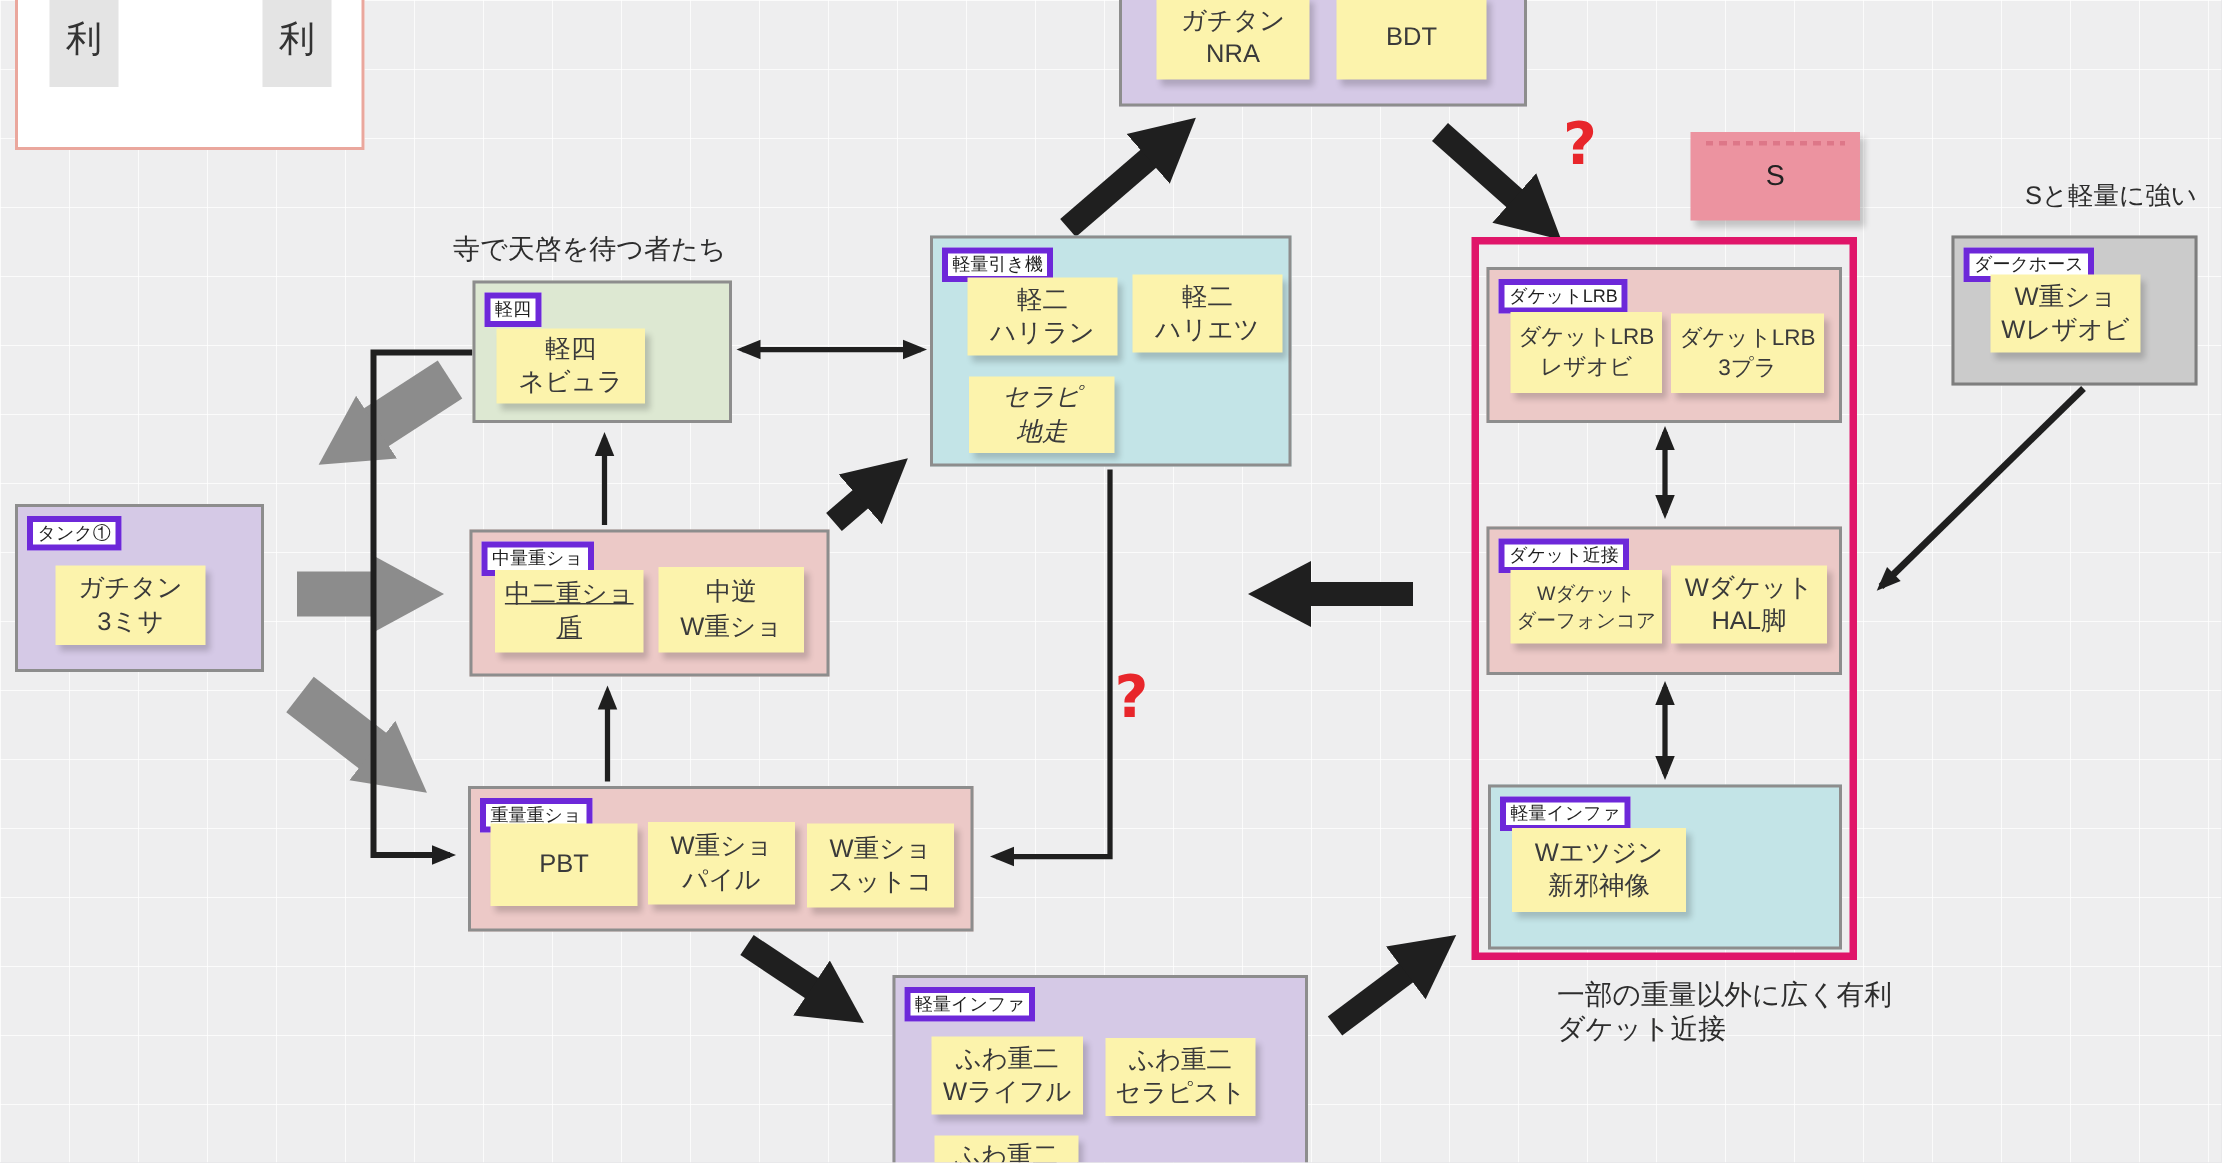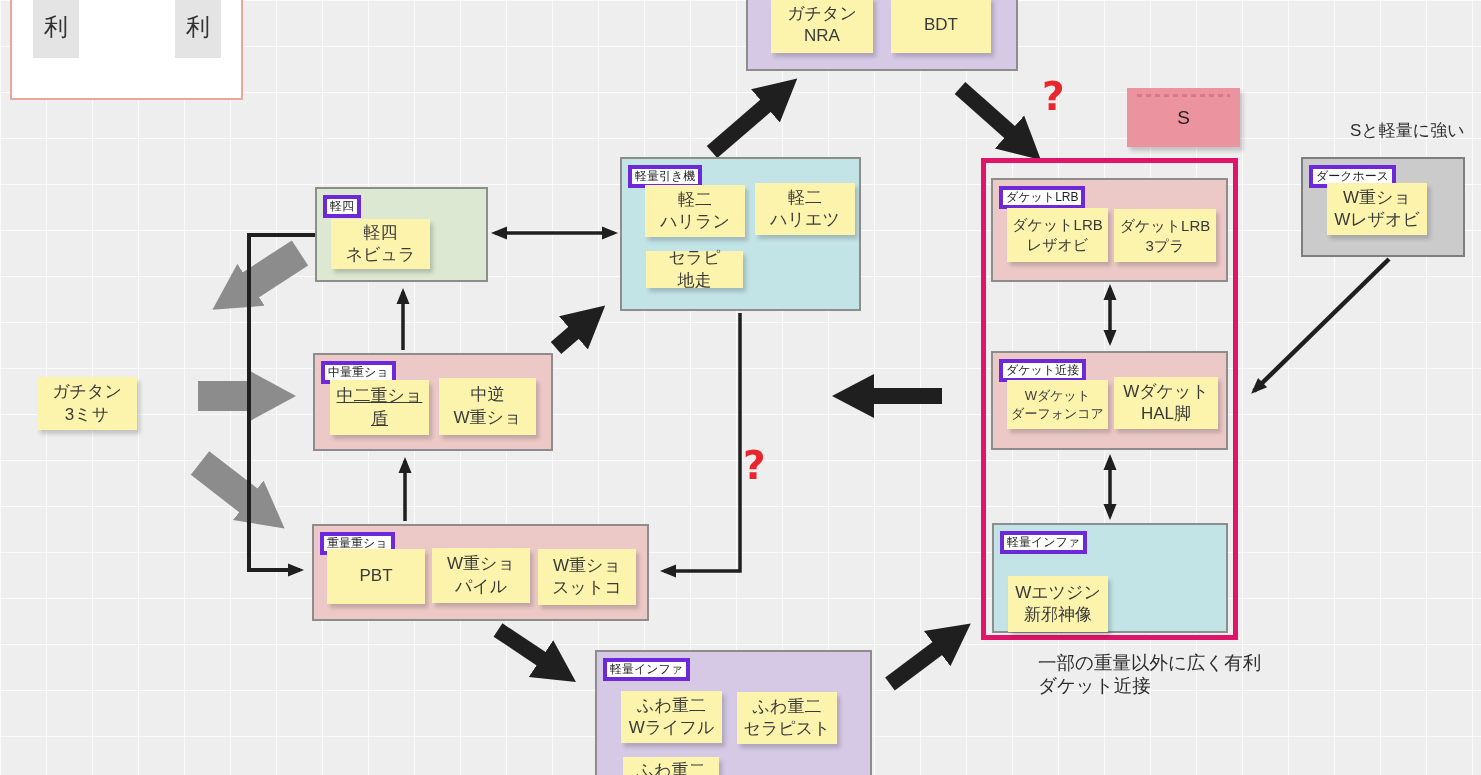--- a/index.html
+++ b/index.html
@@ -87,36 +87,40 @@
   <div class="legend-chip" style="left:33px;top:-36px;width:46px;height:94px;">有
 利</div>
   <div class="legend-chip" style="left:175px;top:-36px;width:46px;height:94px;">不
 利</div>
 
   <div class="gbox purple" style="left:746px;top:-22px;width:272px;height:93px;"></div>
   <div class="note" style="left:771px;top:-3px;width:102px;height:56px;">ガチタン
 NRA</div>
   <div class="note" style="left:891px;top:-3px;width:100px;height:56px;">BDT</div>
 
+  <div class="caption" style="left:302px;top:153px;">寺で天啓を待つ者たち</div>
   <div class="gbox green" style="left:315px;top:187px;width:173px;height:95px;">
     <span class="glabel">軽四</span>
   </div>
   <div class="note" style="left:331px;top:219px;width:99px;height:50px;">軽四
 ネビュラ</div>
 
   <div class="gbox teal" style="left:620px;top:157px;width:241px;height:154px;">
     <span class="glabel">軽量引き機</span>
   </div>
   <div class="note" style="left:645px;top:185px;width:100px;height:52px;">軽二
 ハリラン</div>
   <div class="note" style="left:755px;top:183px;width:100px;height:52px;">軽二
 ハリエツ</div>
-  <div class="note" style="left:646px;top:251px;width:97px;height:37px;">セラピ
+  <div class="note" style="left:646px;top:251px;width:97px;height:51px;font-style:italic;">セラピ
 地走</div>
 
+  <div class="gbox purple" style="left:10px;top:336px;width:166px;height:112px;">
+    <span class="glabel">タンク①</span>
+  </div>
   <div class="note" style="left:37px;top:377px;width:100px;height:53px;">ガチタン
 3ミサ</div>
 
   <div class="gbox pink" style="left:313px;top:353px;width:240px;height:98px;">
     <span class="glabel">中量重ショ</span>
   </div>
   <div class="note" style="left:330px;top:380px;width:99px;height:55px;text-decoration:underline;">中二重ショ
 盾</div>
   <div class="note" style="left:439px;top:378px;width:97px;height:57px;">中逆
 W重ショ</div>
@@ -158,21 +162,21 @@
     <span class="glabel">ダケット近接</span>
   </div>
   <div class="note small" style="left:1007px;top:380px;width:101px;height:49px;">Wダケット
 ダーフォンコア</div>
   <div class="note" style="left:1114px;top:377px;width:104px;height:52px;">Wダケット
 HAL脚</div>
 
   <div class="gbox teal" style="left:992px;top:523px;width:236px;height:110px;">
     <span class="glabel">軽量インファ</span>
   </div>
-  <div class="note" style="left:1008px;top:552px;width:100px;height:56px;margin-top:24px;">Wエツジン
+  <div class="note" style="left:1008px;top:552px;width:116px;height:56px;">Wエツジン
 新邪神像</div>
 
   <div class="caption" style="left:1350px;top:119px;font-size:17px;text-align:center;">Sと軽量に強い</div>
   <div class="gbox gray" style="left:1301px;top:157px;width:164px;height:100px;">
     <span class="glabel">ダークホース</span>
   </div>
   <div class="note" style="left:1327px;top:183px;width:100px;height:52px;">W重ショ
 Wレザオビ</div>
 
   <div class="caption" style="left:1038px;top:651px;line-height:23px;font-size:18.5px;">一部の重量以外に広く有利

